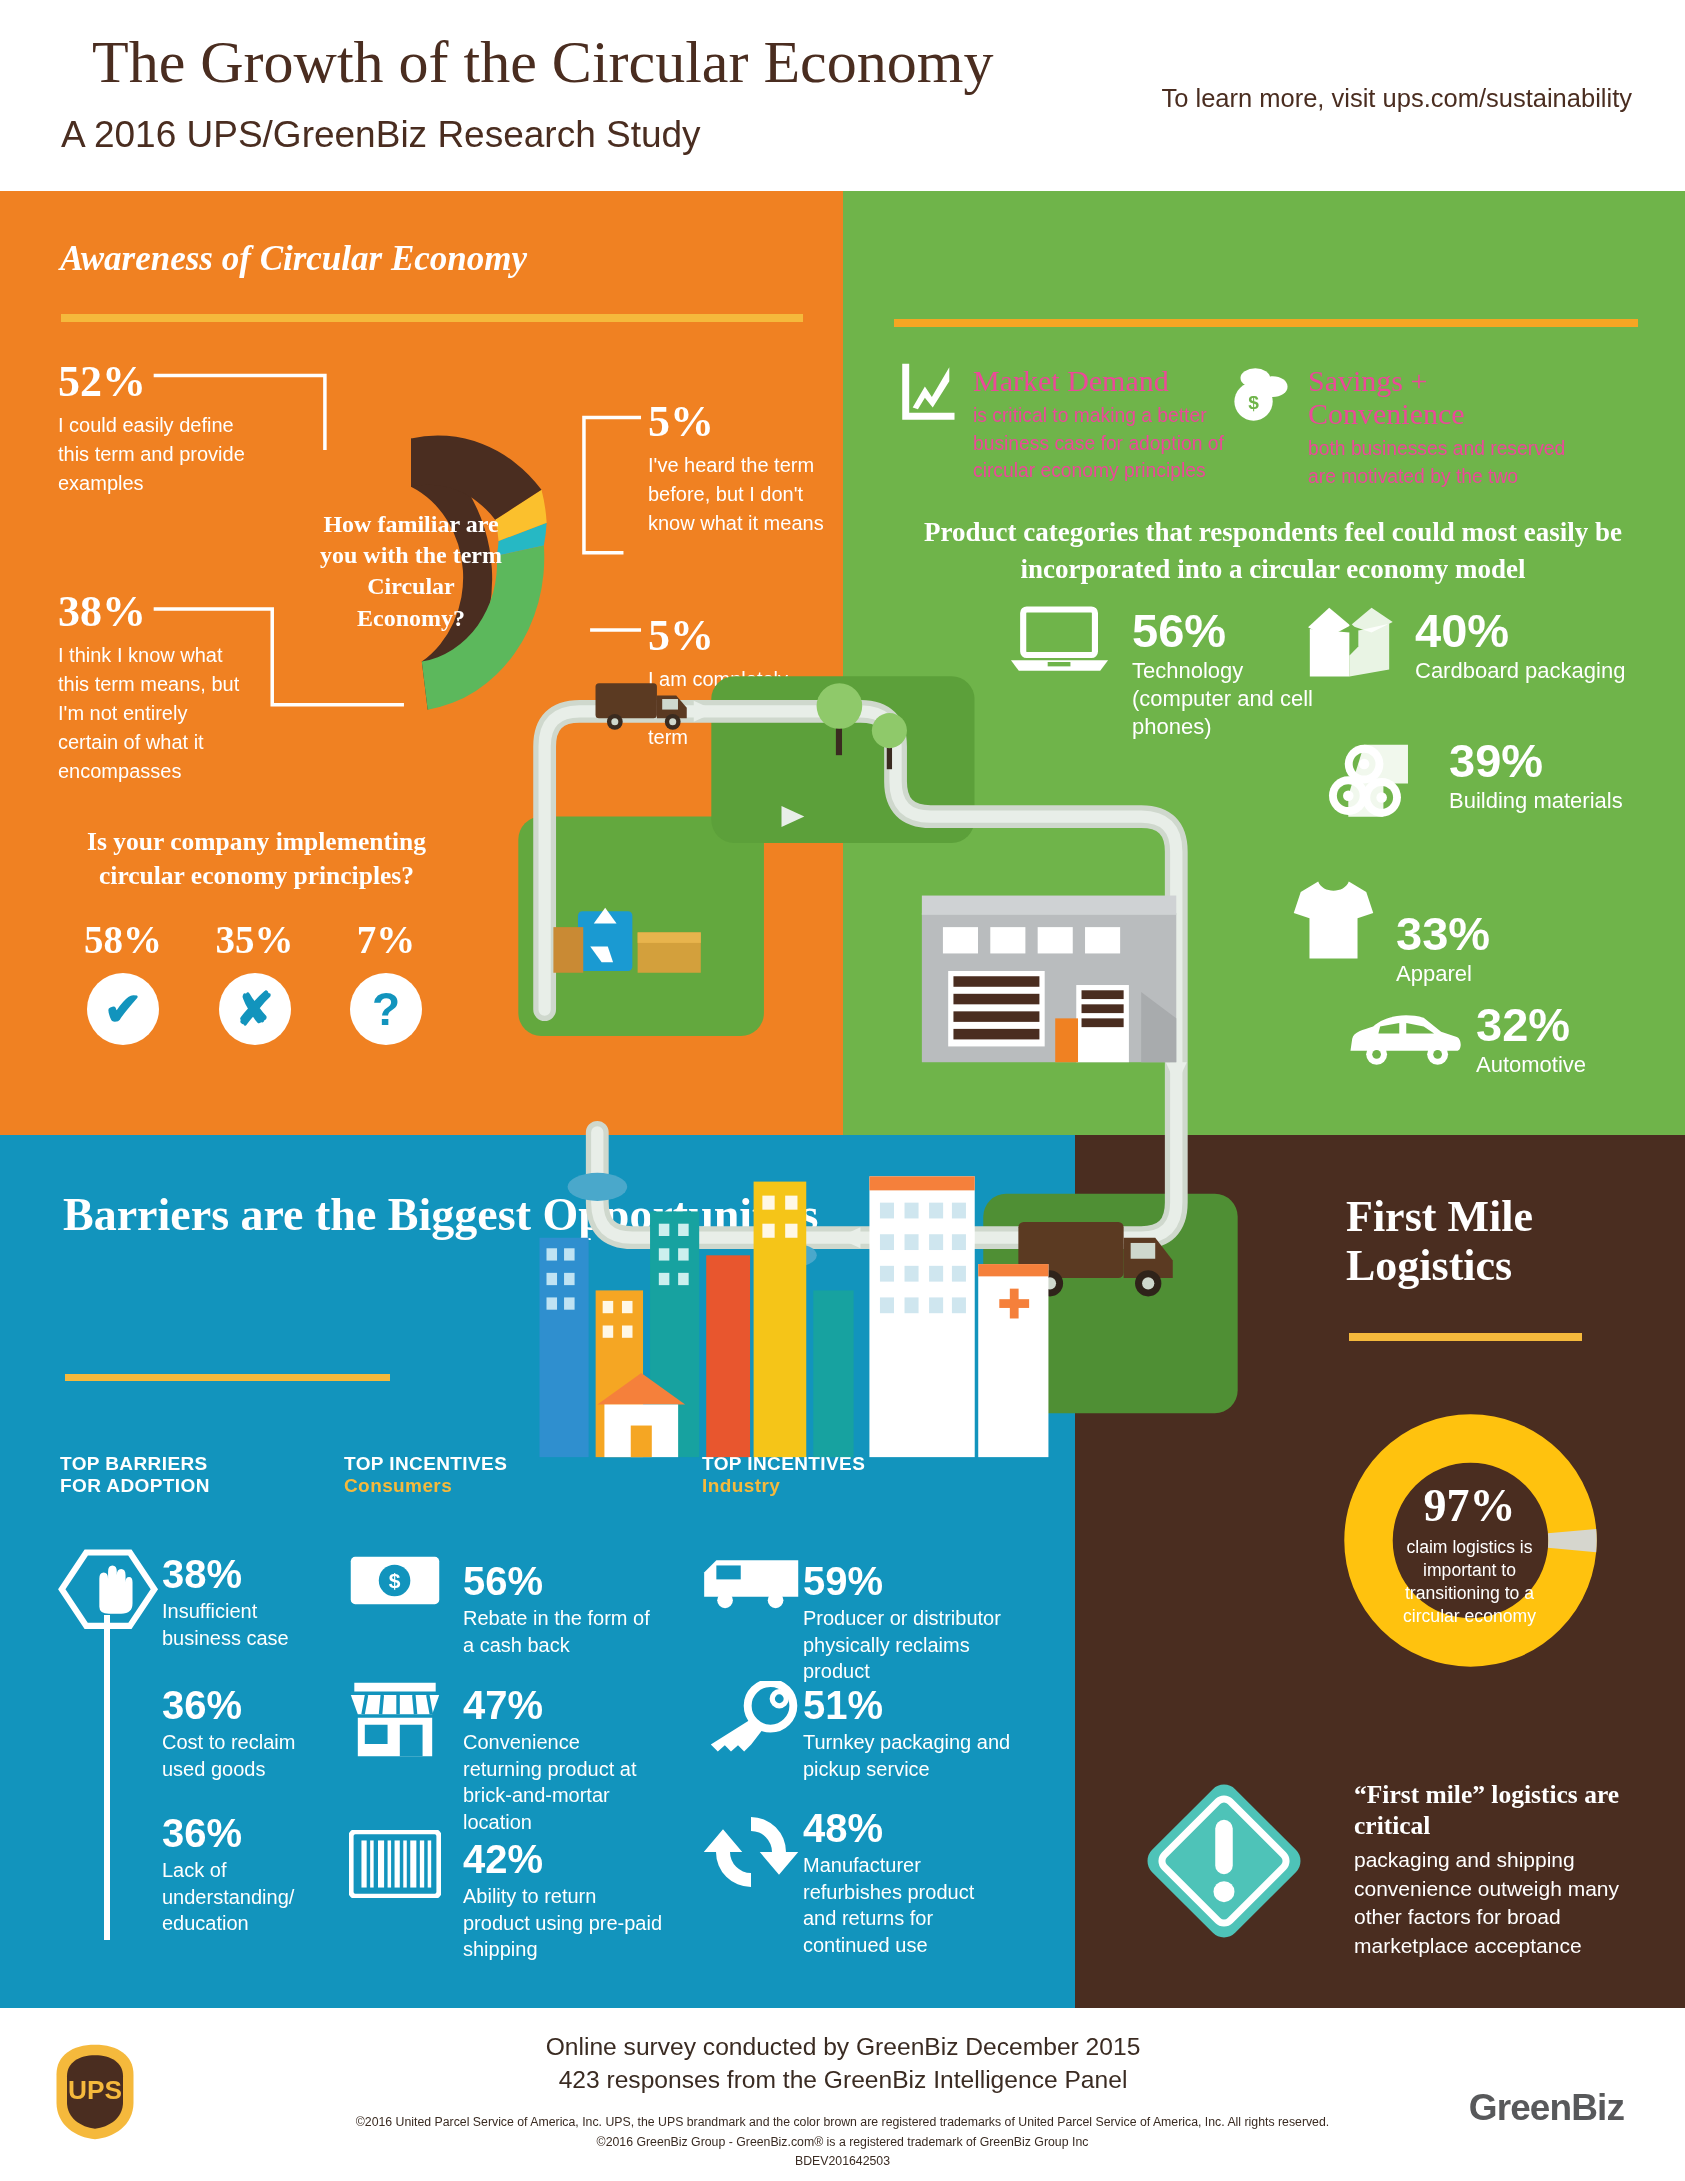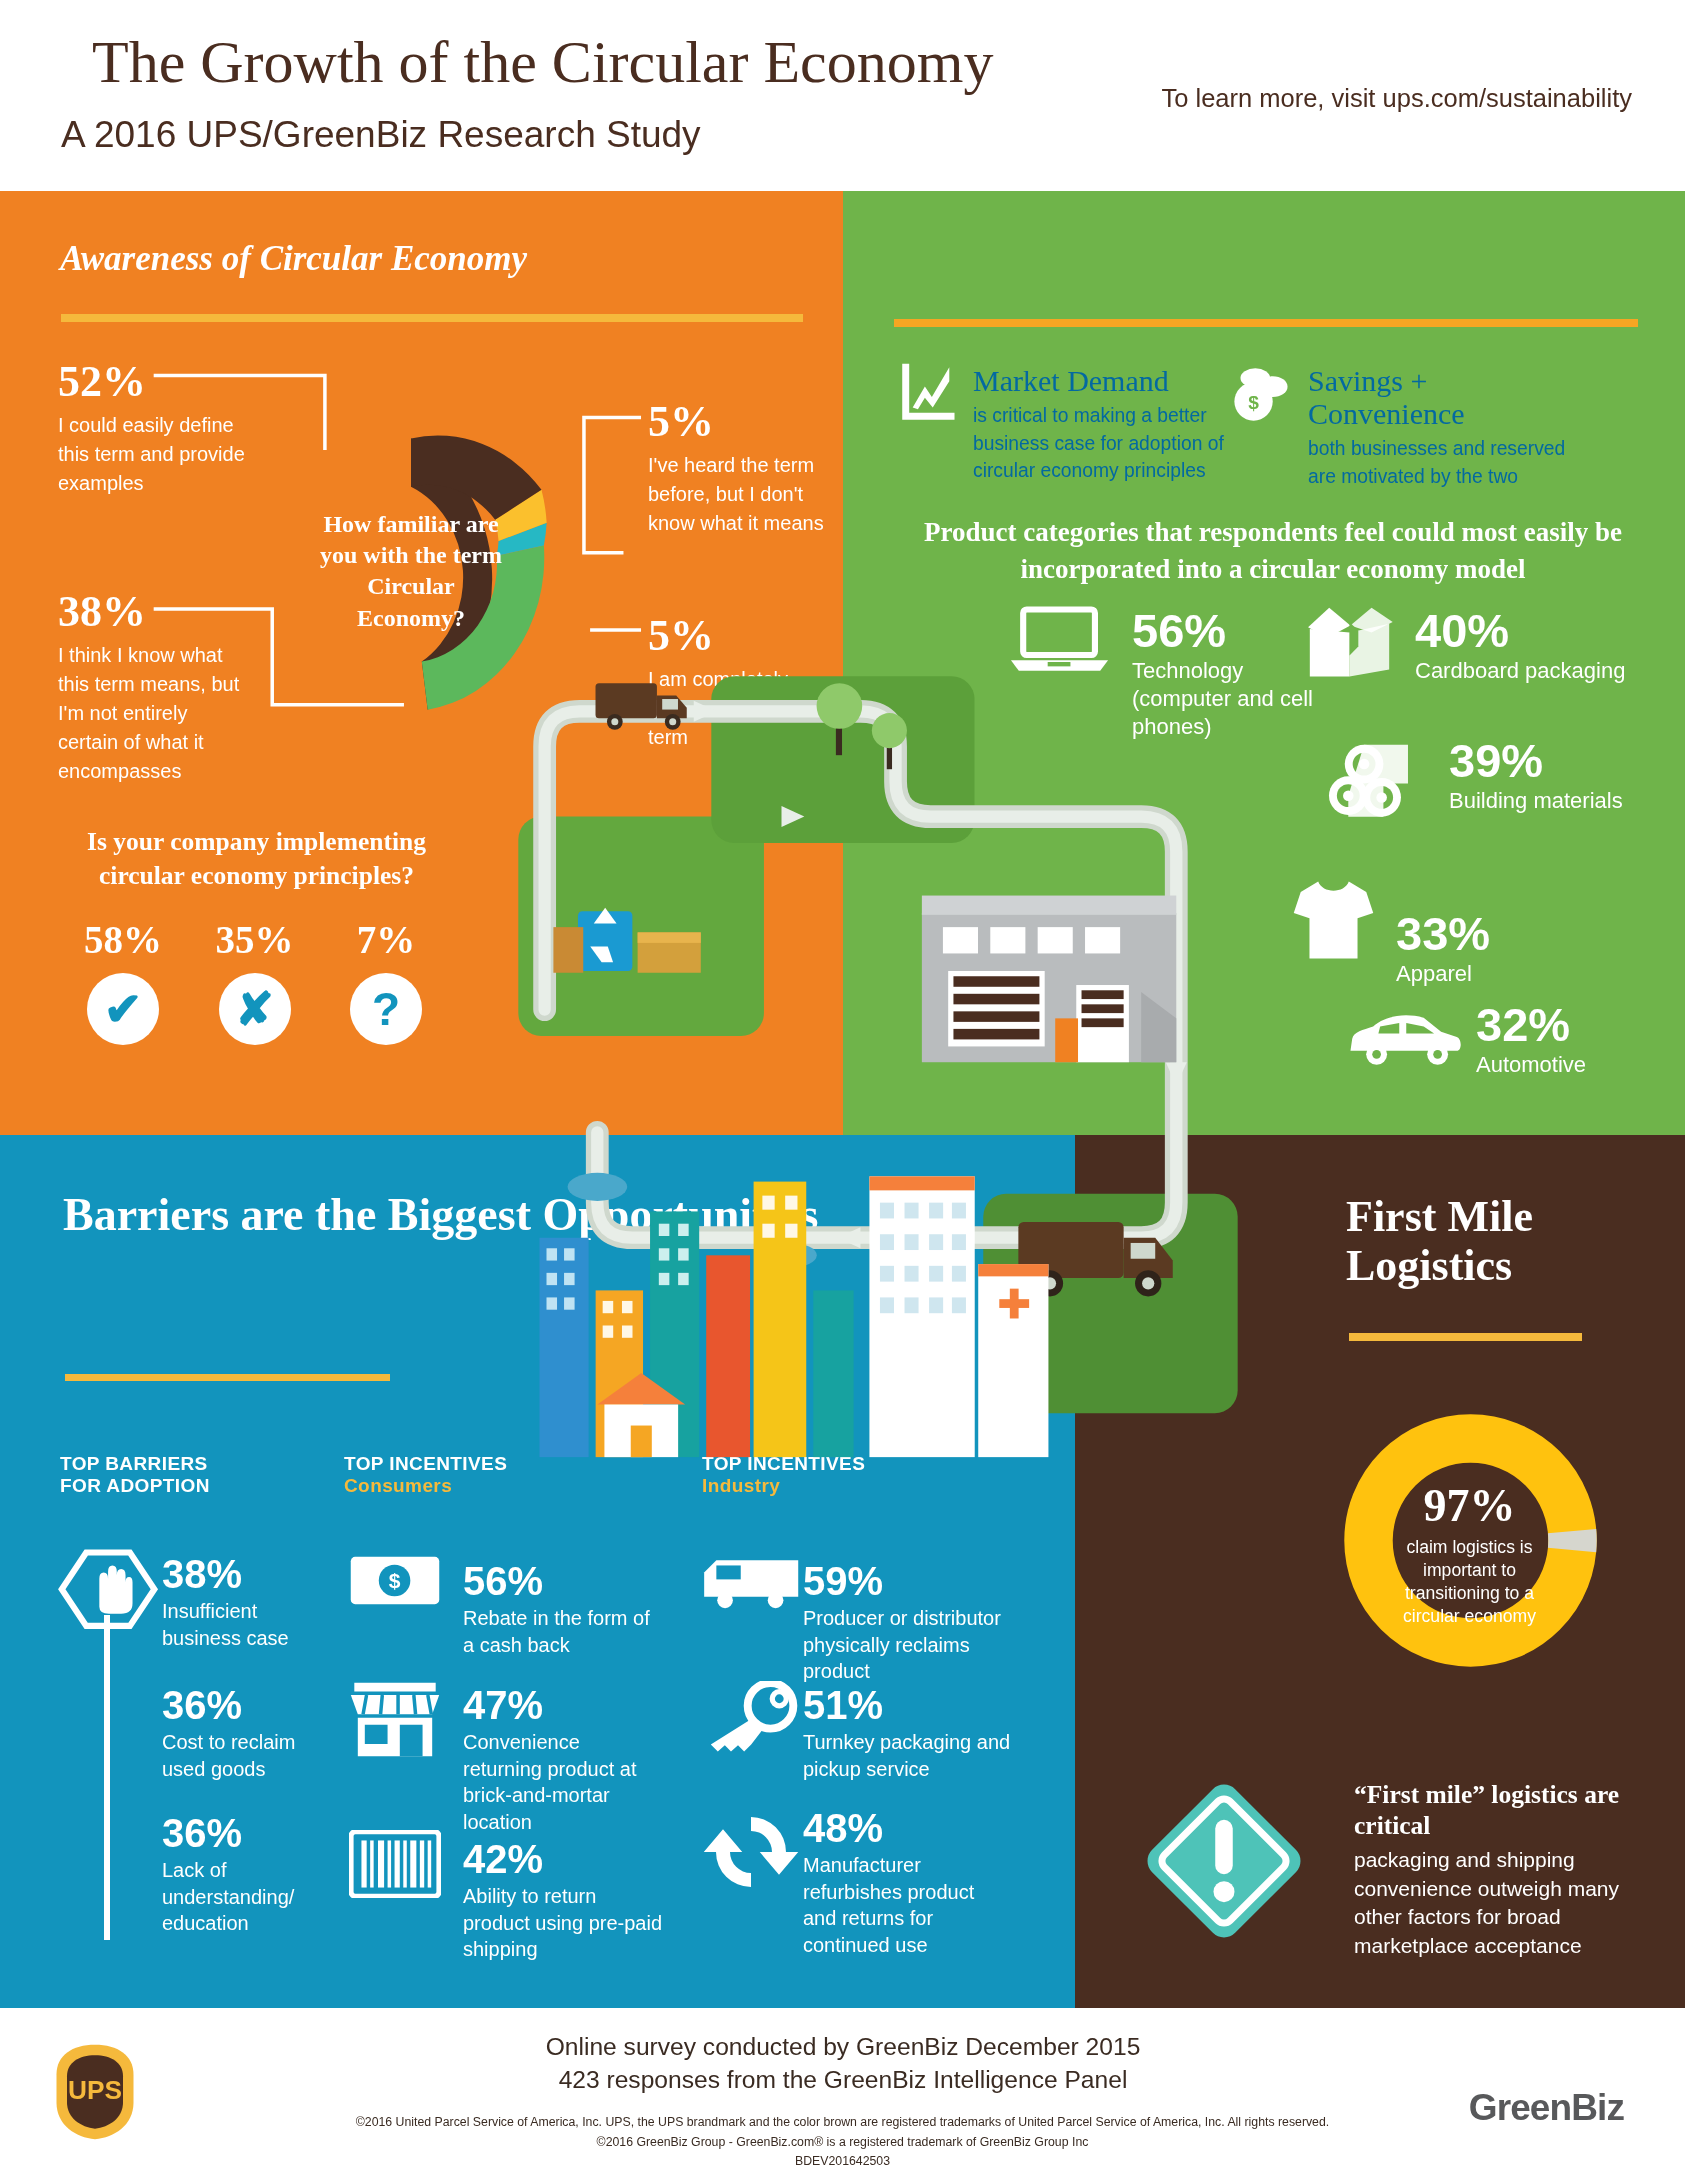--- a/index.html
+++ b/index.html
@@ -50,21 +50,21 @@
   #impl-q{position:absolute;left:72px;top:825px;width:369px;text-align:center;
     font-family:"Liberation Serif",serif;font-weight:bold;color:#fff;font-size:25.5px;line-height:1.35;}
   #impl-row{position:absolute;left:66px;top:917px;width:377px;display:flex;justify-content:space-between;}
   .impl-item{width:114px;text-align:center;color:#fff;}
   .impl-item .pct{font-family:"Liberation Serif",serif;font-weight:bold;font-size:39px;}
   .impl-circle{width:72px;height:72px;border-radius:50%;background:#fff;margin:10.5px auto 0;position:relative;}
   .impl-circle span{position:absolute;left:0;top:0;width:72px;height:72px;line-height:72px;
     text-align:center;font-size:46px;color:#1294bd;font-weight:bold;font-family:"Liberation Sans",sans-serif;}
 
   
-  .g-call{position:absolute;color:#0369a1;}
+  .g-call{position:absolute;color:#ec4899;}
   .g-call .ttl{font-family:"Liberation Serif",serif;font-size:30px;line-height:1.1;}
   .g-call .bd{font-size:19.3px;line-height:1.42;margin-top:5.3px;}
   #gc-demand{left:973px;top:364px;width:255px;}
   #gc-savings{left:1308px;top:364px;width:263px;}
   #g-icon-demand{position:absolute;left:897px;top:362px;}
   #g-icon-savings{position:absolute;left:1229px;top:364px;}
 
   #g-subtitle{position:absolute;left:913px;top:514px;width:720px;text-align:center;color:#fff;
     font-family:"Liberation Serif",serif;font-weight:bold;font-size:27px;line-height:1.38;}
 

